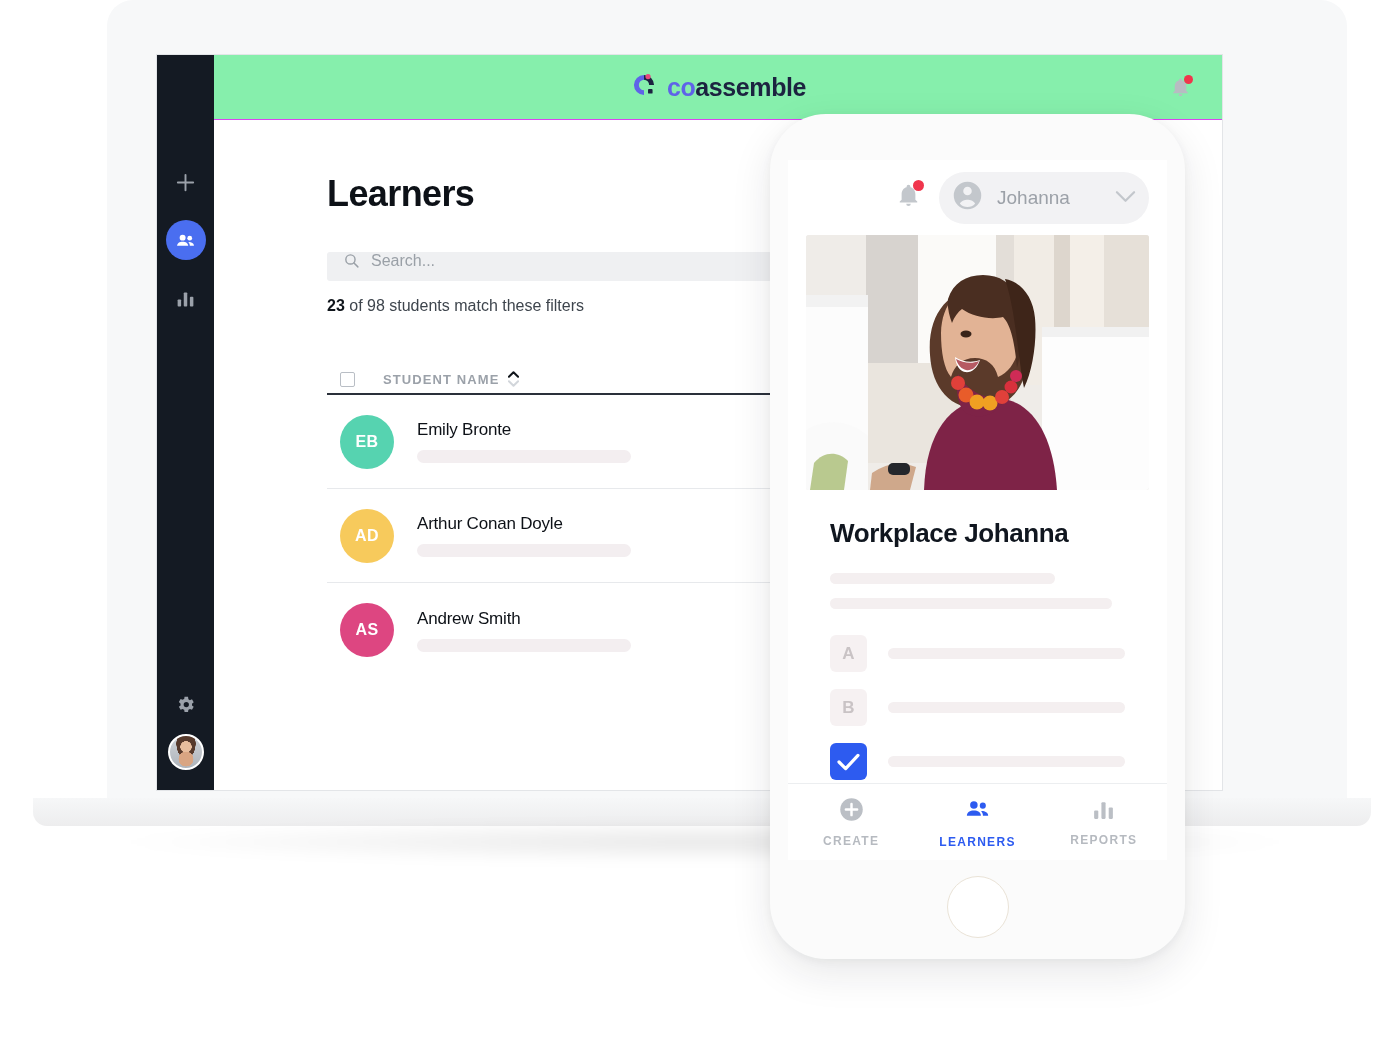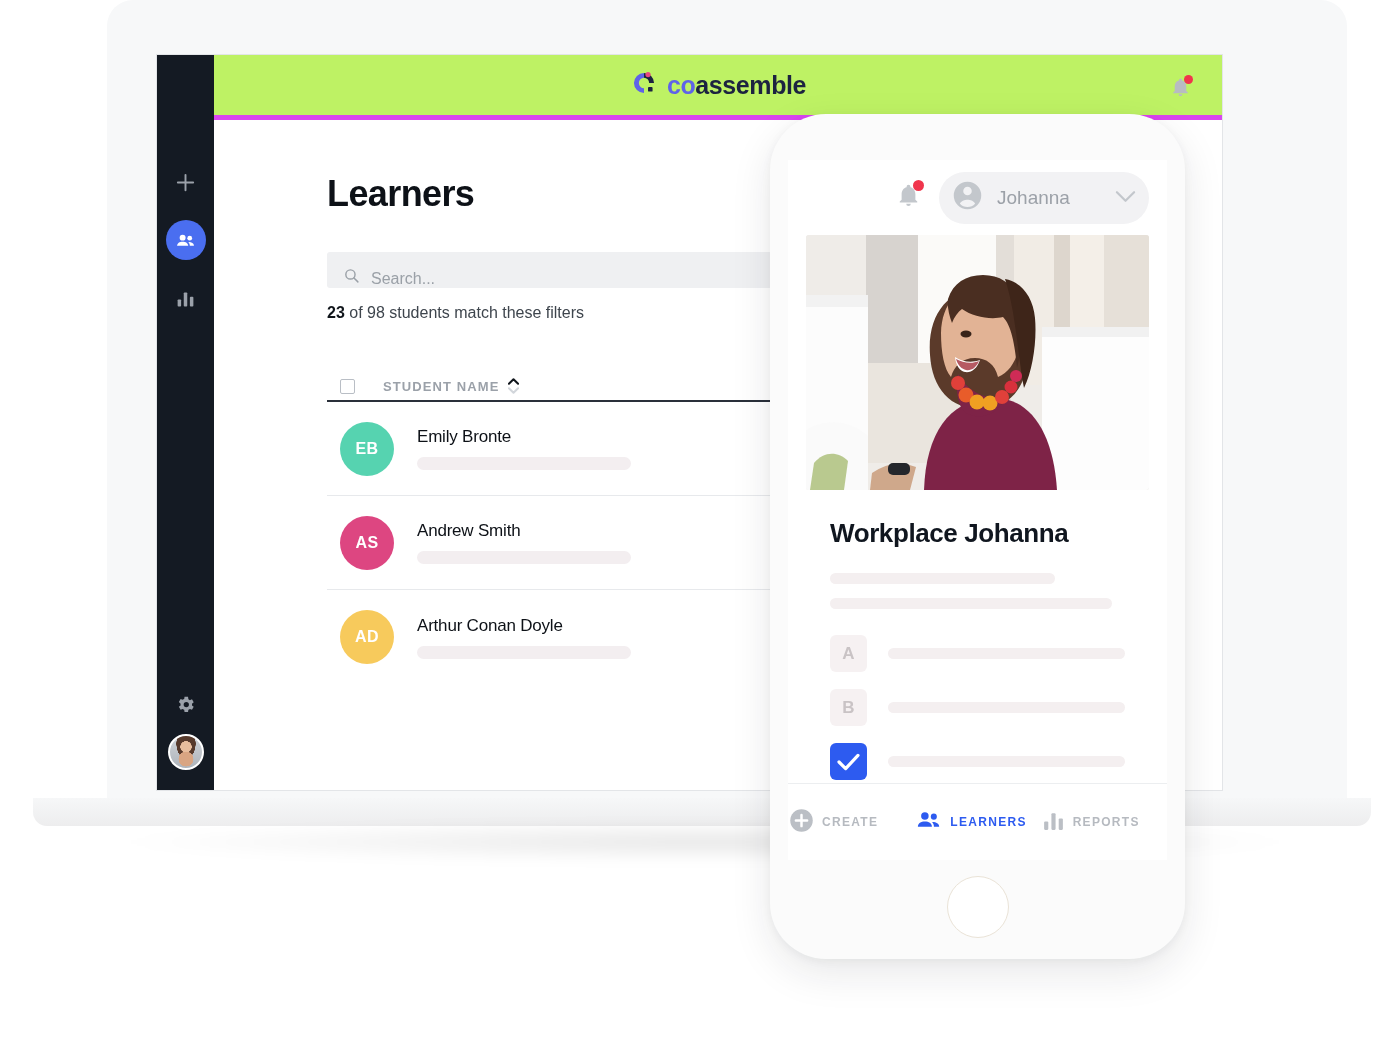--- a/index.html
+++ b/index.html
@@ -62,40 +62,40 @@
       radial-gradient(circle at 50% 34%, #e7bd9d 0 21%, rgba(0,0,0,0) 22%),
       radial-gradient(ellipse at 50% 24%, #573a2c 0 42%, rgba(0,0,0,0) 43%),
       linear-gradient(#cfd3d8, #aeb4bb);
     background-size: 100% 100%;
     overflow: hidden;
   }
 
   
   .topbar {
     position: absolute; left: 57px; top: 0; width: 1008px; height: 65px;
-    background: #bef264; border-bottom: 5px solid #d946ef;
+    background: #86efac; border-bottom: 1px solid #d946ef;
     display:flex; justify-content:center;
   }
   .logo-wrap { display:flex; align-items:center; gap:9px; }
   .logo-word { font-size: 25px; font-weight: 700; letter-spacing: -0.4px; }
   .logo-co { color: #5f63e8; }
   .logo-assemble { color: #1c2340; }
   .topbar-bell { position:absolute; right: 31px; top: 22px; }
   .bell-dot {
     position:absolute; right:-2px; top:-2px;
     width: 9px; height:9px; border-radius:50%; background:#f0354c;
   }
 
   
   .content { position:absolute; left: 57px; top: 65px; width: 1008px; padding: 53px 0 0 113px; }
   .page-title { font-size: 36px; font-weight: 800; color: #0d1117; letter-spacing:-0.6px; }
   .search-box {
-    margin-top: 37px; width: 445px; height: 36px;
+    margin-top: 37px; width: 445px; height: 29px;
     background: #eff0f2; border-radius: 3px;
-    display:flex; align-items:flex-end; gap:11px; padding: 0 16px;
+    display:flex; align-items:flex-start; gap:11px; padding: 0 16px;
   }
   .search-input {
     border: none; outline: none; background: transparent;
     font-family: "Liberation Sans", sans-serif;
     font-size: 16px; color: #8d9299; width: 100%;
   }
   .search-input::placeholder { color: #9aa0a7; }
   .filter-line { margin-top: 16px; font-size: 16px; color: #3e454d; }
   .filter-line b { color: #10151b; font-weight: 700; }
 
@@ -178,21 +178,21 @@
     font-size: 17px; font-weight: 700; color:#c9c3c5; flex:none;
   }
   .quiz-key.checked { background:#2d5bf0; }
   .quiz-bar { height: 11px; border-radius: 6px; background:#f4eff0; flex:1; }
   .ph-nav {
     position:absolute; left:0; bottom:0; width: 379px; height: 77px;
     background:#fff; border-top: 1px solid #eceef0;
     display:flex; align-items:center;
   }
   .nav-item {
-    flex:1; display:flex; flex-direction:row; align-items:center; gap:7px;
+    flex:1; display:flex; flex-direction:column; align-items:center; gap:7px;
   }
   .nav-label { font-size: 12px; font-weight: 700; letter-spacing: 1.3px; color:#b6bac0; }
   .nav-item.active .nav-label { color:#2d5bf0; }
 </style>
 </head>
 <body>
 
 <div id="stage">
 
   <div class="laptop-body"></div>
@@ -310,35 +310,35 @@
         <div class="t-row">
           <div class="av" style="background:#56d3b0">EB</div>
           <div class="row-text">
             <div class="row-name">Emily Bronte</div>
             <div class="row-bar"></div>
           </div>
           <div class="row-courses">3 courses</div>
         </div>
 
         <div class="t-row">
+          <div class="av" style="background:#f7ca5c">AD</div>
+          <div class="row-text">
+            <div class="row-name">Arthur Conan Doyle</div>
+            <div class="row-bar"></div>
+          </div>
+          <div class="row-courses">0 courses</div>
+        </div>
+
+        <div class="t-row">
           <div class="av" style="background:#dd4681">AS</div>
           <div class="row-text">
             <div class="row-name">Andrew Smith</div>
             <div class="row-bar"></div>
           </div>
           <div class="row-courses">3 courses</div>
-        </div>
-
-        <div class="t-row">
-          <div class="av" style="background:#f7ca5c">AD</div>
-          <div class="row-text">
-            <div class="row-name">Arthur Conan Doyle</div>
-            <div class="row-bar"></div>
-          </div>
-          <div class="row-courses">0 courses</div>
         </div>
 
       </div>
     </div>
   </div>
 
   <div class="phone">
     <div class="phone-screen">
 
       <div class="ph-header">

